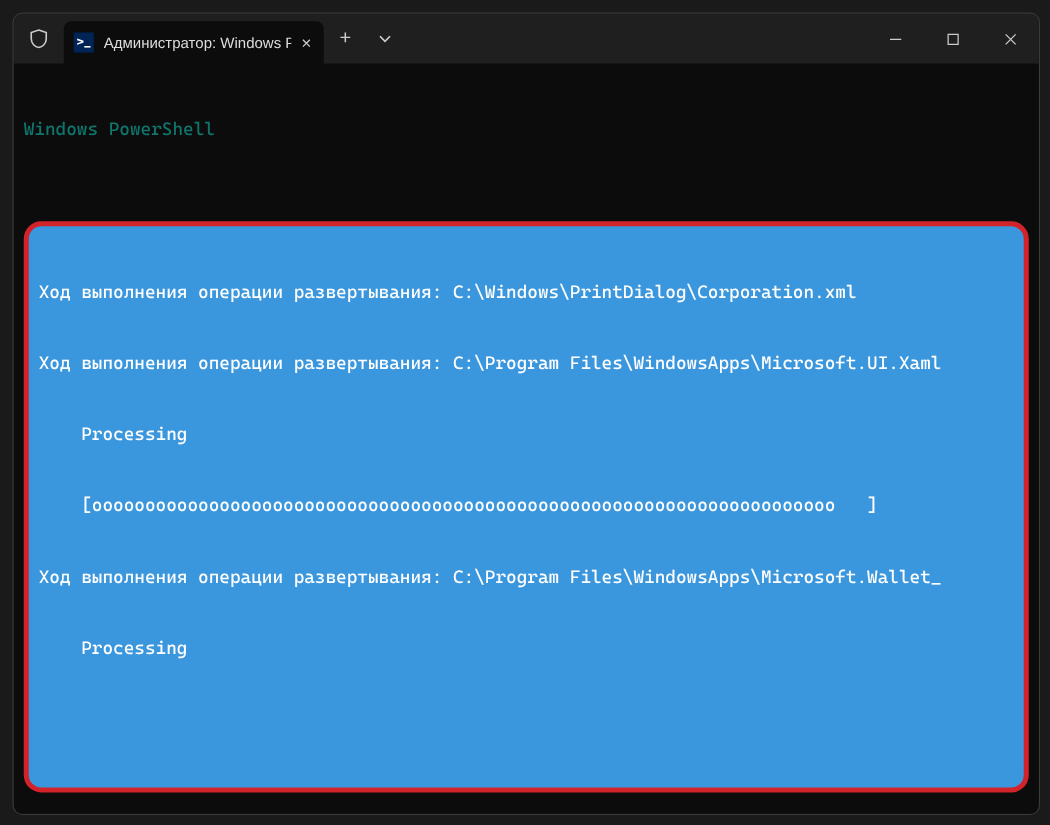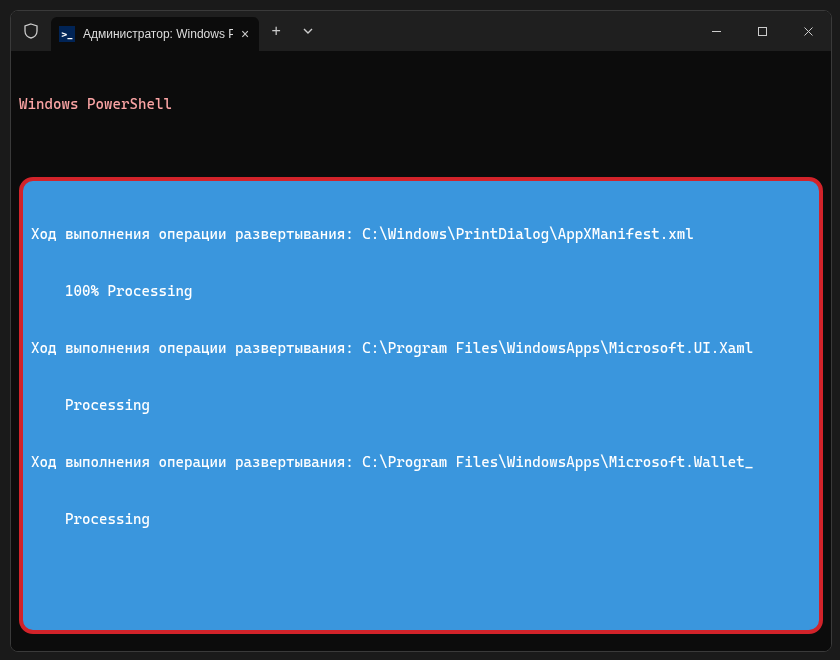--- a/index.html
+++ b/index.html
@@ -88,21 +88,21 @@
     flex: 1;
     padding: 6px 8px 8px 8px;
     font-size: 14.5px;
     line-height: 19px;
     white-space: pre;
     overflow: hidden;
     background:#0c0c0c;
     position:relative;
   }
   .line { white-space: pre-wrap; word-break: break-all; }
-  .white { color:#fca5a5; }
+  .white { color:#0f766e; }
   .highlight-box {
     border: 4px solid #d2232a;
     border-radius: 14px;
     background: #3a96dd;
     color: #fff;
     padding: 6px 8px;
     margin: 6px 0 4px 0;
   }
   .highlight-box .line { color:#fff; }
 </style>
@@ -143,24 +143,24 @@
       <svg width="11" height="11" viewBox="0 0 11 11">
           <path d="M1.5 1.5 L9.5 9.5 M9.5 1.5 L1.5 9.5" stroke="#ccc" stroke-width="1"></path>
         </svg>
     </div>
   </div>
 
   <div class="terminal">
     <div class="line white">Windows PowerShell</div>
 
     <div class="highlight-box">
-      <div class="line">Ход выполнения операции развертывания: C:\Windows\PrintDialog\AppXManifest.xml</div>
-      <div class="line">    100% Processing</div>
+      <div class="line">Ход выполнения операции развертывания: C:\Windows\PrintDialog\Corporation.xml</div>
       <div class="line">Ход выполнения операции развертывания: C:\Program Files\WindowsApps\Microsoft.UI.Xaml</div>
       <div class="line">    Processing</div>
+      <div class="line">    [oooooooooooooooooooooooooooooooooooooooooooooooooooooooooooooooooooooo   ]</div>
       <div class="line">Ход выполнения операции развертывания: C:\Program Files\WindowsApps\Microsoft.Wallet_</div>
       <div class="line">    Processing</div>
       
       
       
     </div>
 
     
     
     

